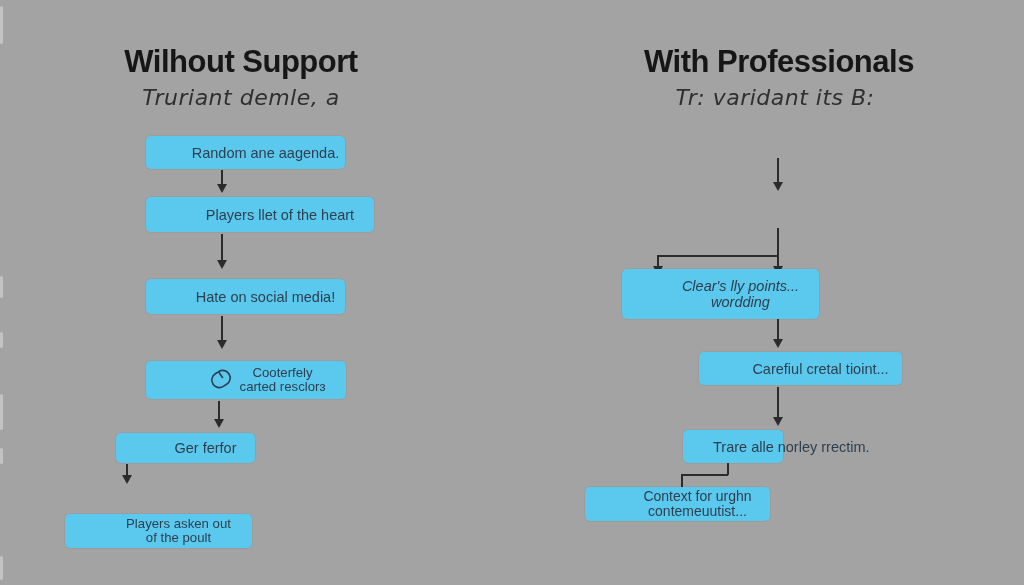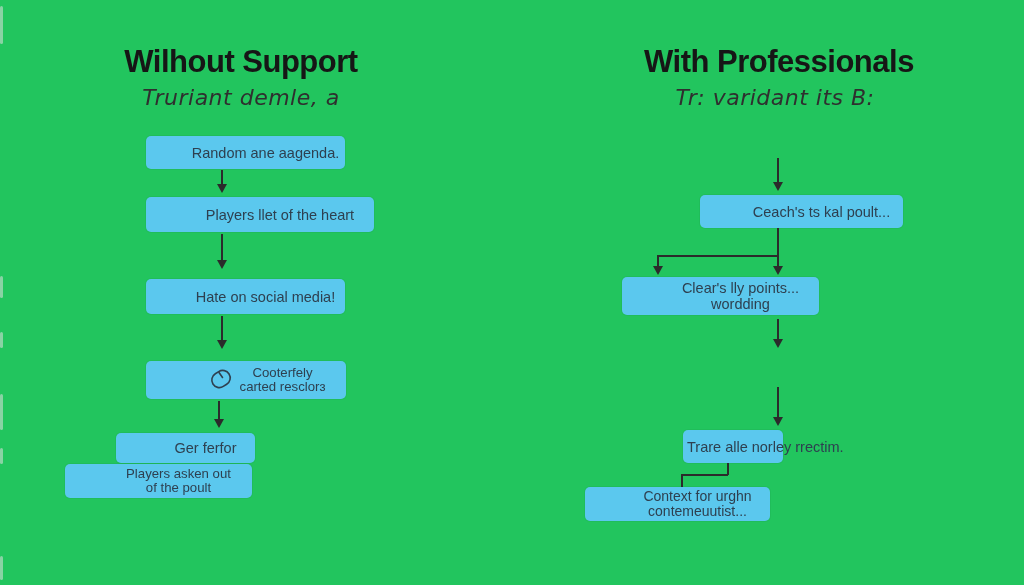--- a/index.html
+++ b/index.html
@@ -1,38 +1,38 @@
 <!DOCTYPE html>
 <html><head>
 <meta charset="utf-8">
 <style>
   html,body{margin:0;padding:0;background:#ffffff;}
   #canvas{
-    position:relative;width:1024px;height:585px;background:#22c55e;overflow:hidden;
+    position:relative;width:1024px;height:585px;background:#a3a3a3;overflow:hidden;
     font-family:"Liberation Sans",sans-serif;
   }
   .col-title{
     position:absolute;text-align:center;font-weight:bold;font-size:31px;
     letter-spacing:-0.5px;color:#161616;
   }
   .col-subtitle{
     position:absolute;text-align:center;font-size:22px;color:#2f2f2f;
     font-family:"DejaVu Sans",sans-serif;font-style:italic;letter-spacing:0.5px;
   }
   .node{
     position:absolute;background:#5bc8ee;border-radius:5px;
     display:flex;flex-direction:column;align-items:center;justify-content:center;
     color:#2e4050;font-size:14.5px;line-height:16px;text-align:center;
     box-shadow:0 0 0 1px rgba(0,0,0,0.04);
     padding-left:40px;
   }
   .node.small{font-size:13.2px;line-height:14.5px;}
   .node.row{flex-direction:row;gap:5px;}
   .node.overflow-right{align-items:flex-start;justify-content:center;
-    padding-left:4px;white-space:nowrap;overflow:visible;box-sizing:border-box;}
+    padding-left:30px;white-space:nowrap;overflow:visible;box-sizing:border-box;}
   .node .txtcol{display:flex;flex-direction:column;align-items:center;}
   .vline{position:absolute;width:1.5px;background:#2b2b2b;}
   .hline{position:absolute;height:1.5px;background:#2b2b2b;}
   .ah{position:absolute;width:0;height:0;
     border-left:5px solid transparent;border-right:5px solid transparent;
     border-top:9px solid #2b2b2b;}
   .smudge{position:absolute;left:0;width:3px;background:#dfdfdf;opacity:0.55;border-radius:2px;}
   .icon-doodle{flex:0 0 auto;}
 </style>
 </head>
@@ -89,49 +89,49 @@
   <div class="vline" style="left:218px;top:401px;height:18px;"></div>
   <div class="ah" style="left:214px;top:419px;"></div>
 
   <div class="node" style="left:116px;top:433px;width:99px;height:30px;">
     <span>Ger ferfor</span>
   </div>
 
   <div class="vline" style="left:126px;top:464px;height:11px;"></div>
   <div class="ah" style="left:122px;top:475px;"></div>
 
-  <div class="node small" style="left:65px;top:464px;width:147px;height:34px;">
+  <div class="node small" style="left:65px;top:514px;width:147px;height:34px;">
     <span>Players asken out</span>
     <span>of the poult</span>
   </div>
 
   <div class="col-title" style="left:599px;top:44px;width:360px;">With Professionals</div>
   <div class="col-subtitle" style="left:599px;top:85px;width:352px;">Tr: varidant its B:</div>
 
   <div class="vline" style="left:777px;top:158px;height:24px;"></div>
   <div class="ah" style="left:773px;top:182px;"></div>
 
-  <div class="node" style="left:700px;top:195px;width:163px;height:33px;">
-    <span>Ceach's ts kal poult...</span>
-  </div>
 
   <div class="vline" style="left:777px;top:228px;height:38px;"></div>
   <div class="hline" style="left:657px;top:255px;width:121px;"></div>
   <div class="vline" style="left:657px;top:255px;height:11px;"></div>
   <div class="ah" style="left:653px;top:266px;"></div>
   <div class="ah" style="left:773px;top:266px;"></div>
 
-  <div class="node" style="left:622px;top:277px;width:157px;height:38px;">
+  <div class="node" style="left:622px;top:269px;width:157px;height:50px;font-style:italic;">
     <span>Clear's lly points...</span>
     <span>wordding</span>
   </div>
 
   <div class="vline" style="left:777px;top:319px;height:20px;"></div>
   <div class="ah" style="left:773px;top:339px;"></div>
 
+  <div class="node" style="left:699px;top:352px;width:163px;height:33px;">
+    <span>Carefiul cretal tioint...</span>
+  </div>
 
   <div class="vline" style="left:777px;top:387px;height:30px;"></div>
   <div class="ah" style="left:773px;top:417px;"></div>
 
   <div class="node overflow-right" style="left:683px;top:430px;width:100px;height:33px;">
     <span>Trare alle norley rrectim.</span>
   </div>
 
   <div class="vline" style="left:727px;top:463px;height:12px;"></div>
   <div class="hline" style="left:681px;top:474px;width:47px;"></div>

